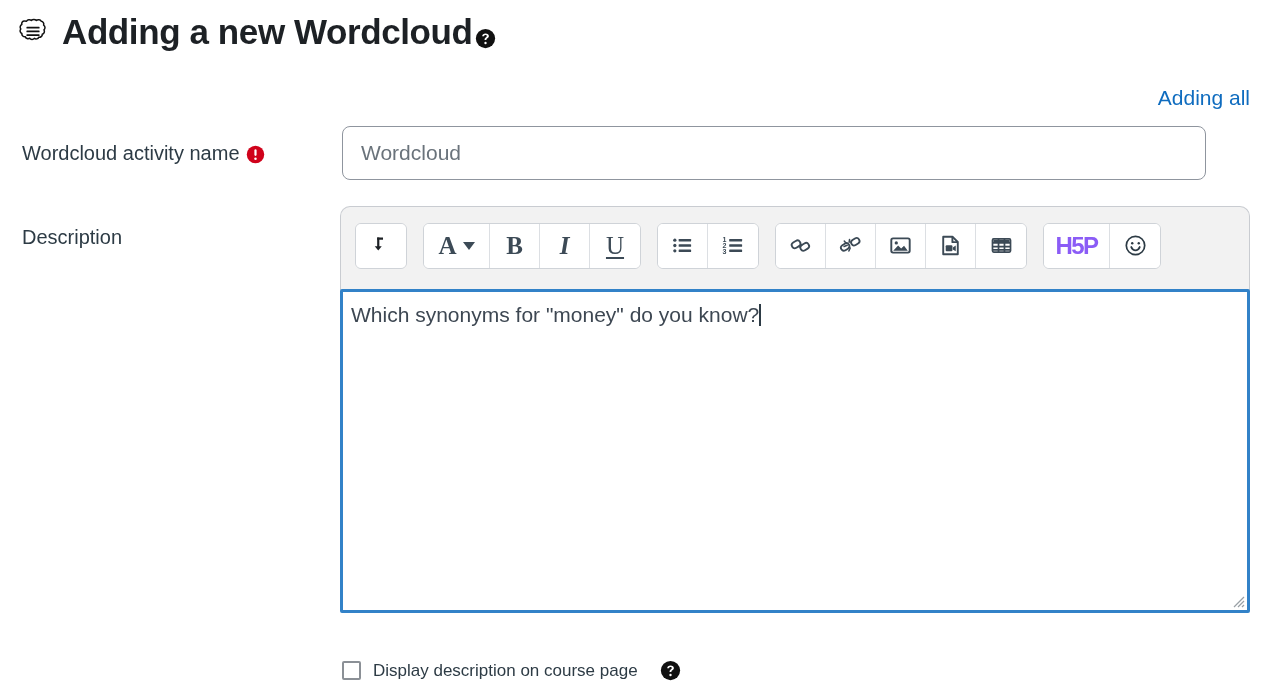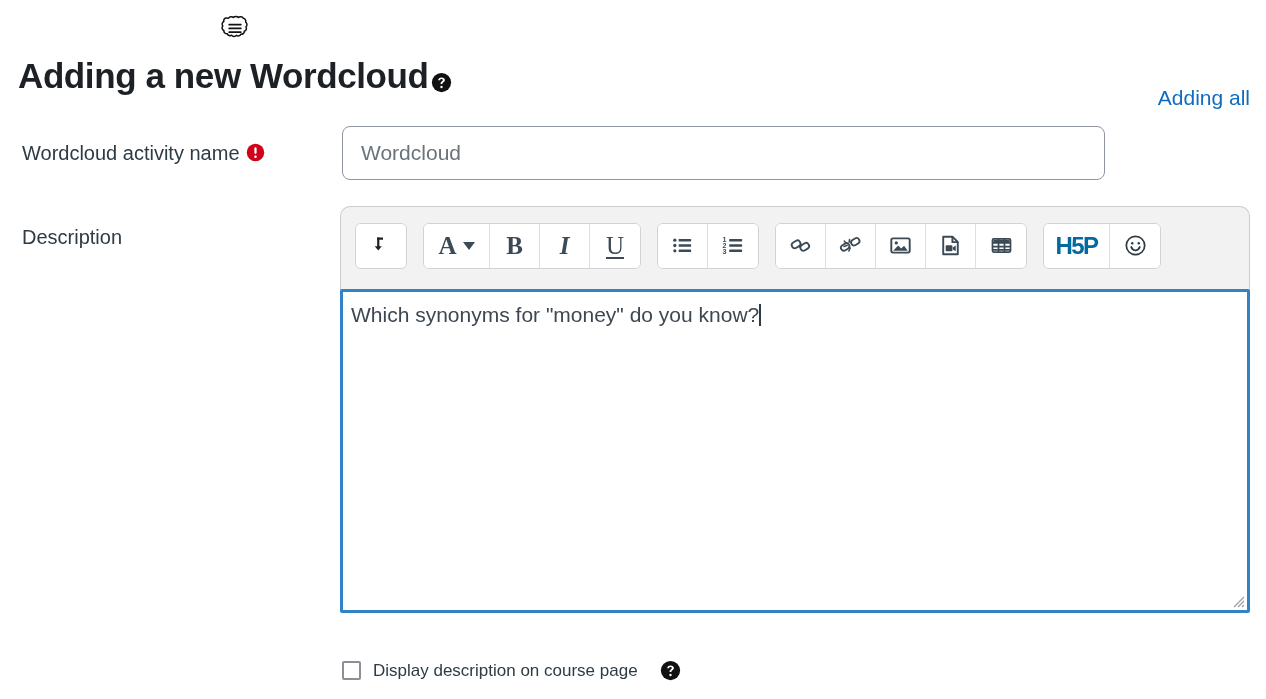--- a/index.html
+++ b/index.html
@@ -9,21 +9,21 @@
     background: #ffffff;
     font-family: "Liberation Sans", sans-serif;
     color: #2d3b45;
     overflow: hidden;
   }
   .page { position: relative; width: 1266px; height: 699px; }
 
   
   .page-header {
     position: absolute; left: 18px; top: 14px;
-    display: flex; align-items: center; gap: 14px; flex-direction: column;
+    display: flex; align-items: center; gap: 14px;
   }
   .activity-icon { width: 30px; height: 30px; display: block; flex: 0 0 auto; }
   .page-title {
     font-size: 35px; font-weight: bold;
     letter-spacing: -0.4px;
     color: #1d2125; white-space: nowrap;
     line-height: 1;
   }
   .title-row { display: flex; align-items: center; gap: 0px; }
   .help-icon { width: 21px; height: 21px; display: inline-block; flex: 0 0 auto; margin-left: 2px; position: relative; top: 7px; cursor: pointer; }
@@ -32,31 +32,31 @@
   .expand-all {
     position: absolute; right: 16px; top: 86px;
     font-size: 21px; color: #0f6cbf; text-decoration: none;
     cursor: pointer;
   }
 
   
   .field-label {
     position: absolute; left: 22px;
     font-size: 20px; color: #2d3b45;
-    display: flex; align-items: flex-start; gap: 6px;
+    display: flex; align-items: center; gap: 6px;
     white-space: nowrap;
   }
   .label-name { top: 142px; }
   .label-desc { top: 226px; }
   .req-icon { width: 19px; height: 19px; display: inline-block; flex: 0 0 auto; position: relative; top: 1px; }
 
   
   .name-input {
     position: absolute; left: 342px; top: 126px;
-    width: 763px; height: 54px;
+    width: 864px; height: 54px;
     border: 1px solid #8f959e; border-radius: 8px;
     background: #fff;
     font-family: "Liberation Sans", sans-serif;
     font-size: 21px; color: #ec4899;
     padding: 0 18px;
     outline: none;
   }
   .name-input::placeholder { color: #6a737b; }
 
   
@@ -100,21 +100,21 @@
   .tbtn .serif-a { font-family: "Liberation Serif", serif; font-weight: bold; font-size: 25px; line-height: 1; }
   .caret {
     width: 0; height: 0; margin-left: 6px;
     border-left: 6px solid transparent;
     border-right: 6px solid transparent;
     border-top: 8px solid #3c4a56;
   }
   .h5p-text {
     font-family: "Liberation Sans", sans-serif;
     font-weight: bold; font-size: 24px; letter-spacing: -1.5px;
-    color: #0369a1; line-height: 1;
+    color: #8b5cf6; line-height: 1;
   }
 
   
   .edit-area {
     position: relative;
     width: 910px; height: 324px;
     background: #ffffff;
     border: 3px solid #3282c8;
     border-radius: 2px;
     margin-top: -1px;

